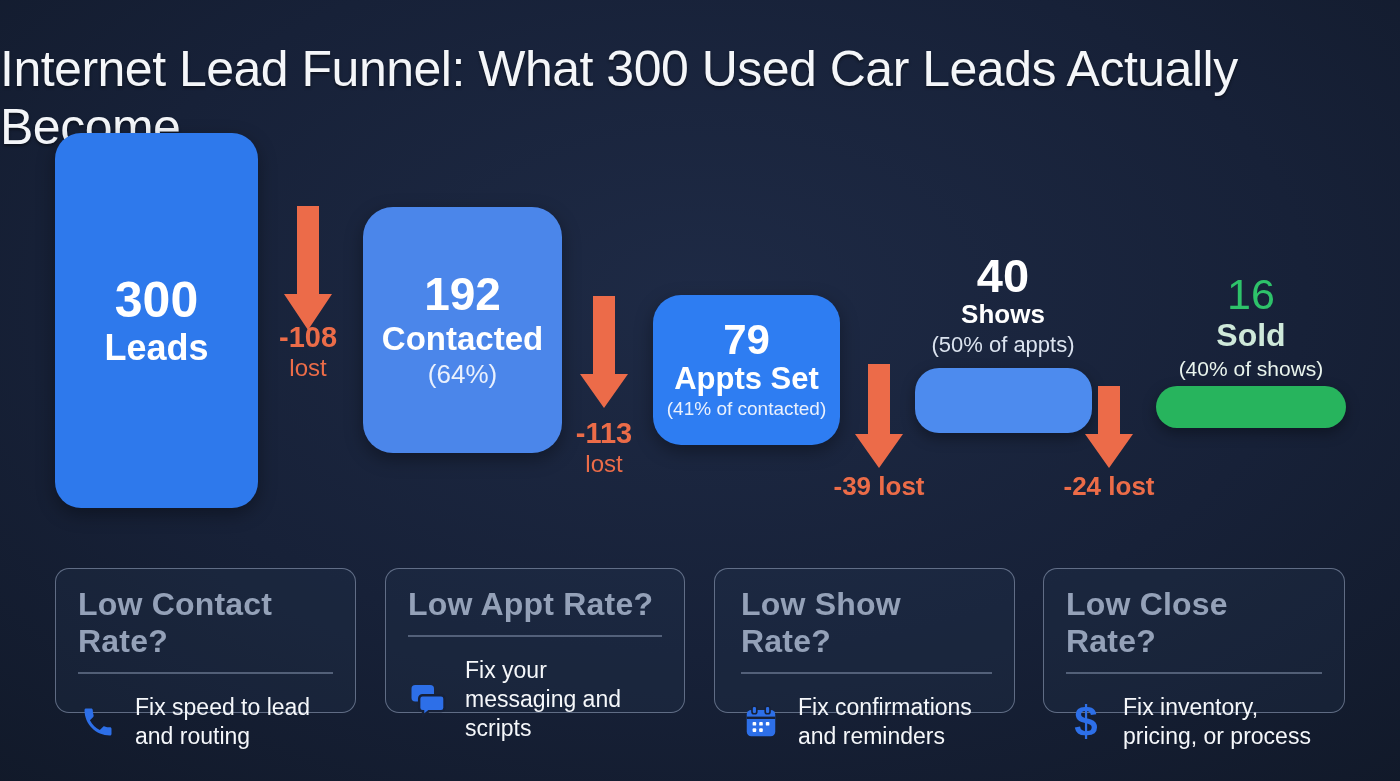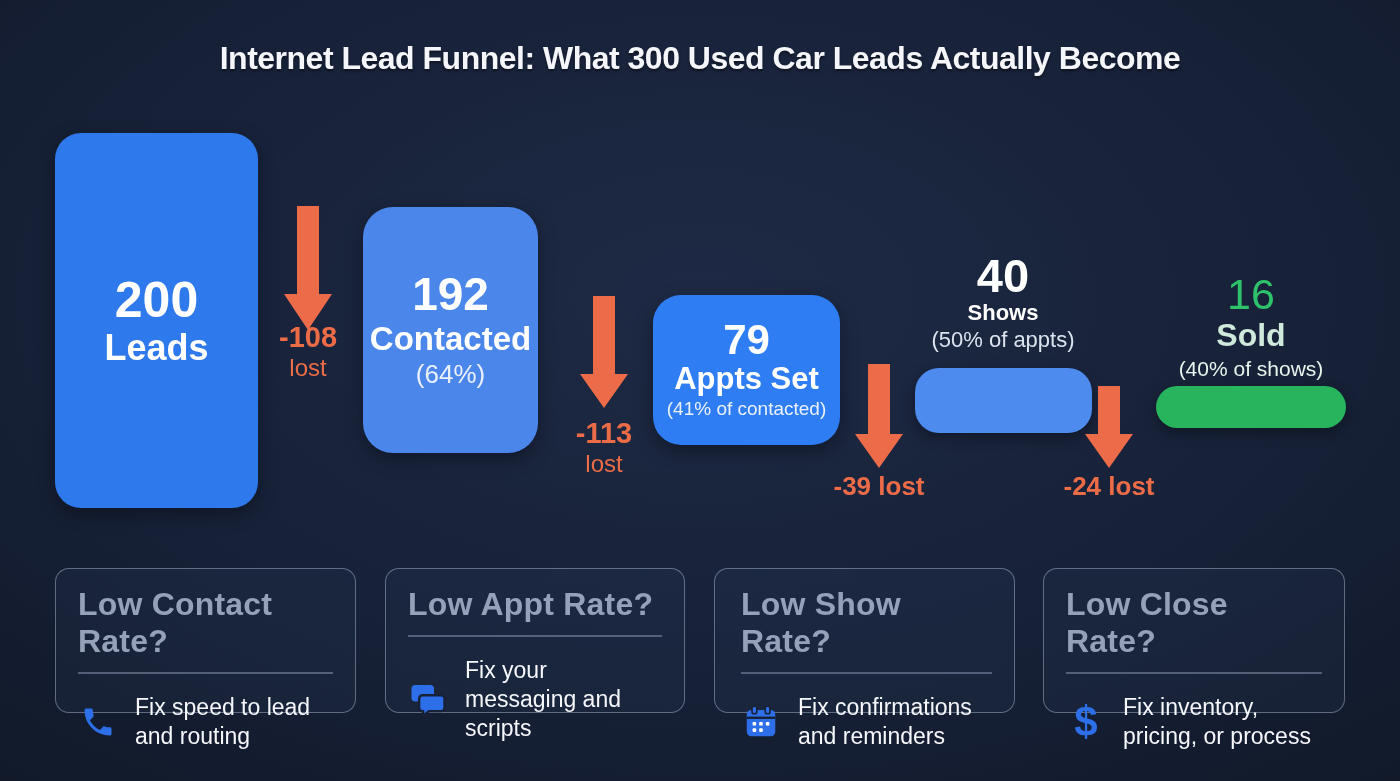--- a/index.html
+++ b/index.html
@@ -9,47 +9,47 @@
     background:#10182a;
     overflow:hidden;
   }
   #canvas {
     position:relative; width:1400px; height:781px;
     background:radial-gradient(ellipse 1100px 650px at 50% 38%, #1e2a45 0%, #172138 55%, #111929 100%);
     overflow:hidden;
   }
   .page-title {
     position:absolute; top:40px; left:0; right:0;
-    text-align:center; color:#f4f6f9;
-    font-size:32px; font-weight:700; letter-spacing:-0.5px;
+    color:#f4f6f9;
+    font-size:50px; font-weight:400; letter-spacing:-0.5px;
     text-shadow:0 2px 3px rgba(0,0,0,0.45);
   }
   
   .stage {
     position:absolute; display:flex; flex-direction:column;
     align-items:center; justify-content:center; text-align:center;
     color:#ffffff;
   }
   .stage-1 { left:55px; top:133px; width:203px; height:375px; border-radius:26px; background:#2e79ec; box-shadow:0 6px 18px rgba(0,0,0,0.35); }
-  .stage-2 { left:363px; top:207px; width:175px; height:246px; border-radius:30px; background:#4b86ea; box-shadow:0 6px 18px rgba(0,0,0,0.35); }
+  .stage-2 { left:363px; top:207px; width:199px; height:246px; border-radius:30px; background:#4b86ea; box-shadow:0 6px 18px rgba(0,0,0,0.35); }
   .stage-3 { left:653px; top:295px; width:187px; height:150px; border-radius:28px; background:#2e7df2; box-shadow:0 6px 18px rgba(0,0,0,0.35); }
   .stage-num-xl { font-size:50px; font-weight:700; line-height:1.08; }
   .stage-num-lg { font-size:46px; font-weight:700; line-height:1.08; }
   .stage-num-md { font-size:42px; font-weight:700; line-height:1.05; }
   .stage-label-xl { font-size:36px; font-weight:700; line-height:1.15; }
   .stage-label-lg { font-size:33px; font-weight:700; line-height:1.15; }
   .stage-label-md { font-size:31px; font-weight:700; line-height:1.12; }
   .stage-sub { font-size:26px; font-weight:400; color:#eaf1fd; line-height:1.25; }
   .stage-sub-sm { font-size:19px; font-weight:400; color:#eaf1fd; line-height:1.3; }
   
   .float-group { position:absolute; text-align:center; }
   .float-shows { left:903px; top:252px; width:200px; color:#ffffff; }
   .float-sold  { left:1151px; top:272px; width:200px; }
   .float-num   { font-size:47px; font-weight:700; line-height:1.02; }
-  .float-label { font-size:22px; font-weight:700; line-height:1.15; }
+  .float-label { font-size:26px; font-weight:700; line-height:1.15; }
   .float-sub   { font-size:22px; font-weight:400; color:#dbe3ef; line-height:1.35; }
   .sold-num   { color:#2ec26a; font-size:43px; font-weight:400; line-height:1.05; }
   .sold-label { color:#cfe9da; font-size:32px; font-weight:700; line-height:1.15; }
   .sold-sub   { color:#e9f4ed; font-size:21px; font-weight:400; line-height:1.4; }
   .pill { position:absolute; box-shadow:0 5px 14px rgba(0,0,0,0.35); }
   .pill-shows { left:915px; top:368px; width:177px; height:65px; border-radius:24px; background:#4d8bee; }
   .pill-sold  { left:1156px; top:386px; width:190px; height:42px; border-radius:21px; background:#27b45d; }
   
   .arrow { position:absolute; }
   .arrow svg { display:block; }
@@ -83,21 +83,21 @@
   }
 </style>
 </head>
 <body>
 
 <div id="canvas">
 
   <div class="page-title">Internet Lead Funnel: What 300 Used Car Leads Actually Become</div>
 
   <div class="stage stage-1">
-    <div class="stage-num-xl">200</div>
+    <div class="stage-num-xl">300</div>
     <div class="stage-label-xl">Leads</div>
   </div>
 
   <div class="arrow" style="left:284px; top:206px;">
     <svg width="48" height="124" viewBox="0 0 48 124">
         <polygon points="13,0 35,0 35,88 48,88 24,124 0,88 13,88" fill="#ec6b49"></polygon>
       </svg>
   </div>
   <div class="loss" style="left:268px; top:322px; width:80px;">
     <div class="loss-num">-108</div>

